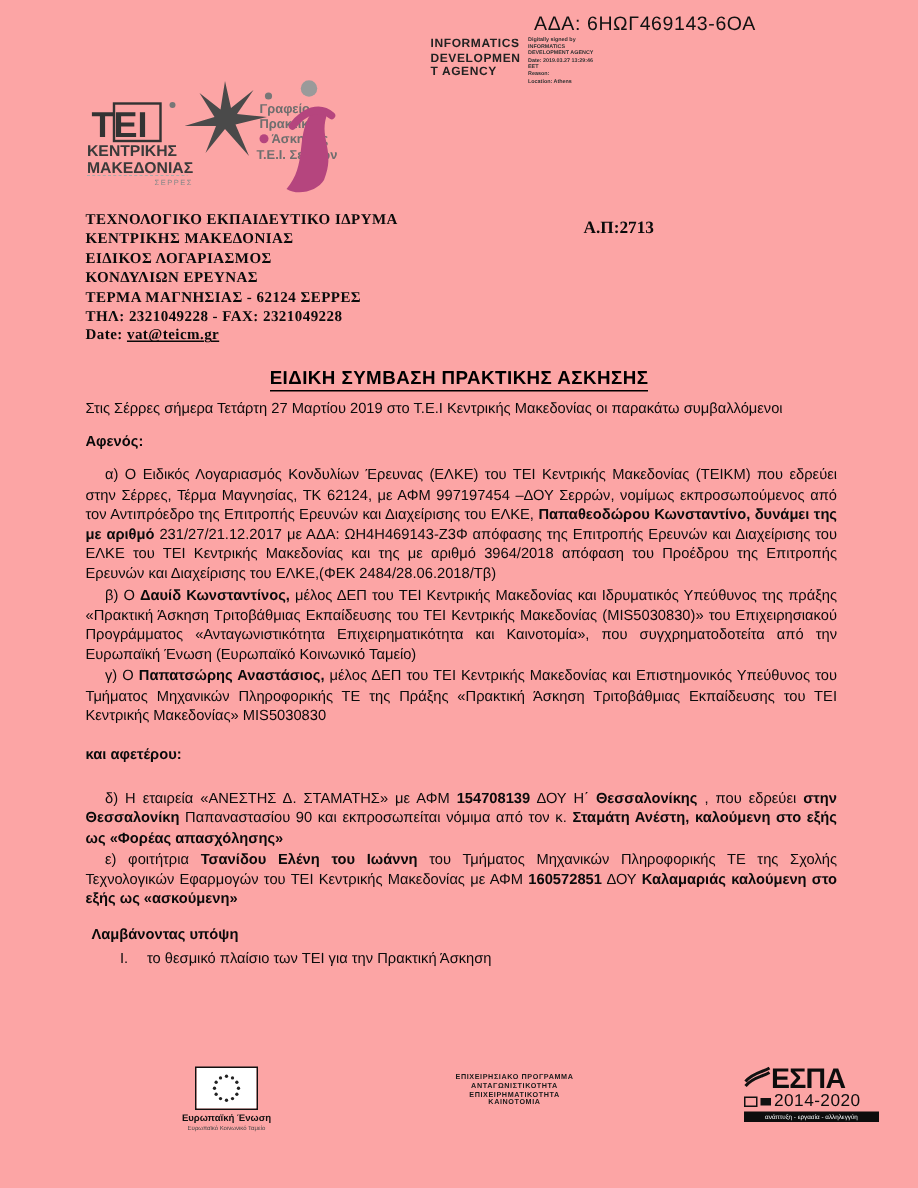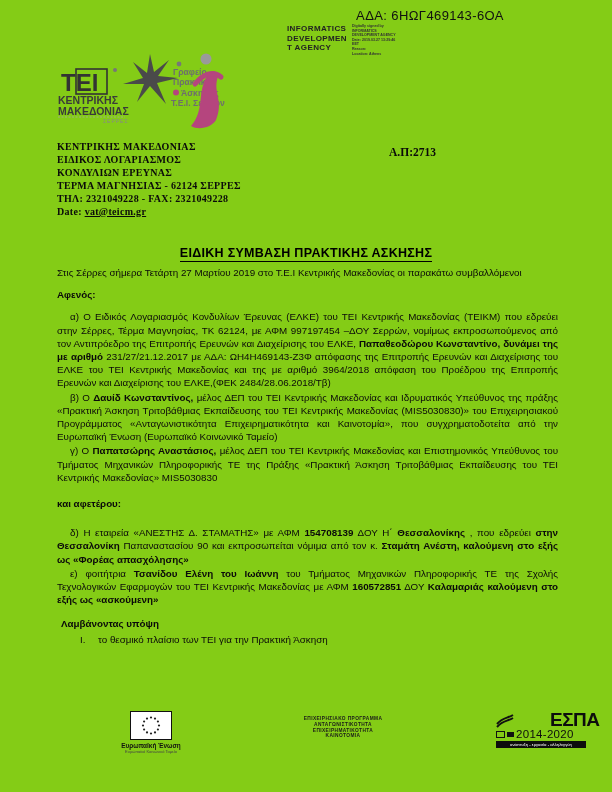--- a/index.html
+++ b/index.html
@@ -1,18 +1,18 @@
 <!DOCTYPE html>
 <html><head>
 <meta charset="utf-8">
 <style>
   html,body{margin:0;padding:0;background:#e8e8e8;}
   .page{
     position:relative;width:612px;height:792px;margin:0 auto;
-    background:#84cc16;overflow:hidden;
+    background:#fca5a5;overflow:hidden;
     font-family:"Liberation Sans",sans-serif;color:#000;
   }
   
   .ada{position:absolute;left:300px;top:8px;width:260px;text-align:center;
        font-size:13px;letter-spacing:.4px;color:#111;}
   
   .sig{position:absolute;left:287px;top:24px;display:flex;gap:5px;}
   .sig-agency{font-size:8px;font-weight:bold;line-height:9.5px;color:#222;letter-spacing:.4px;}
   .sig-details{font-size:3.6px;line-height:4.6px;color:#333;width:72px;font-weight:bold;}
   
@@ -52,21 +52,21 @@
   .prog-block{width:158px;text-align:center;padding-top:2px;}
   .prog-l1{font-size:7.4px;font-weight:bold;line-height:8.6px;color:#111;}
   .prog-sub{font-size:4.8px;color:#333;margin-top:1.5px;}
   .prog-co{font-size:3.8px;color:#444;margin-top:2px;}
   .epanek-block{width:132px;text-align:center;padding-top:4px;}
   .epanek-name{font-size:13.5px;color:#111;letter-spacing:-.2px;}
   .epanek-name b{font-weight:bold;}
   .epanek-name i{font-style:normal;font-weight:normal;color:#222;font-size:12px;}
   .epanek-lines{font-size:4.8px;font-weight:bold;line-height:5.8px;letter-spacing:.4px;color:#1a1a1a;margin-top:1px;}
   .espa-block{width:112px;text-align:left;padding-top:0;}
-  .espa-top{display:flex;align-items:flex-end;gap:36px;}
+  .espa-top{display:flex;}
   .espa-name{font-size:19px;font-weight:bold;letter-spacing:-.5px;color:#0d0d0d;line-height:17px;}
   .espa-years{font-size:11.5px;color:#0d0d0d;letter-spacing:.3px;display:flex;align-items:center;gap:2px;margin-top:0;}
   .espa-sq{display:inline-block;width:7px;height:5px;border:1px solid #111;}
   .espa-sq2{display:inline-block;width:7px;height:5px;background:#111;}
   .espa-bar{background:#0d0d0d;color:#fff;font-size:4.2px;text-align:center;
       padding:1px 2px;margin-top:1px;width:86px;}
 </style>
 </head>
 <body>
 
@@ -113,20 +113,21 @@
 
       <g>
         <circle cx="161" cy="7" r="5.5" fill="#9a9a9a"></circle>
         <path d="M146 74 C160 58 152 40 162 24 C165 17 174 18 172.5 26 C168 41 179 49 171 68 C167 75 154 79 146 74 Z" fill="#b5457e"></path>
         <path d="M150 32 C158 22 168 18 176 25" stroke="#b5457e" stroke-width="5" fill="none" stroke-linecap="round"></path>
       </g>
     </svg>
   </div>
 
   <div class="letterhead">
+    <div>ΤΕΧΝΟΛΟΓΙΚΟ ΕΚΠΑΙΔΕΥΤΙΚΟ ΙΔΡΥΜΑ</div>
     <div>ΚΕΝΤΡΙΚΗΣ ΜΑΚΕΔΟΝΙΑΣ</div>
     <div>ΕΙΔΙΚΟΣ ΛΟΓΑΡΙΑΣΜΟΣ</div>
     <div>ΚΟΝΔΥΛΙΩΝ ΕΡΕΥΝΑΣ</div>
     <div>ΤΕΡΜΑ ΜΑΓΝΗΣΙΑΣ - 62124 ΣΕΡΡΕΣ</div>
     <div>ΤΗΛ: 2321049228 - FAX: 2321049228</div>
     <div>
       <span>Date:</span>
       <a href="#">vat@teicm.gr</a>
     </div>
   </div>

